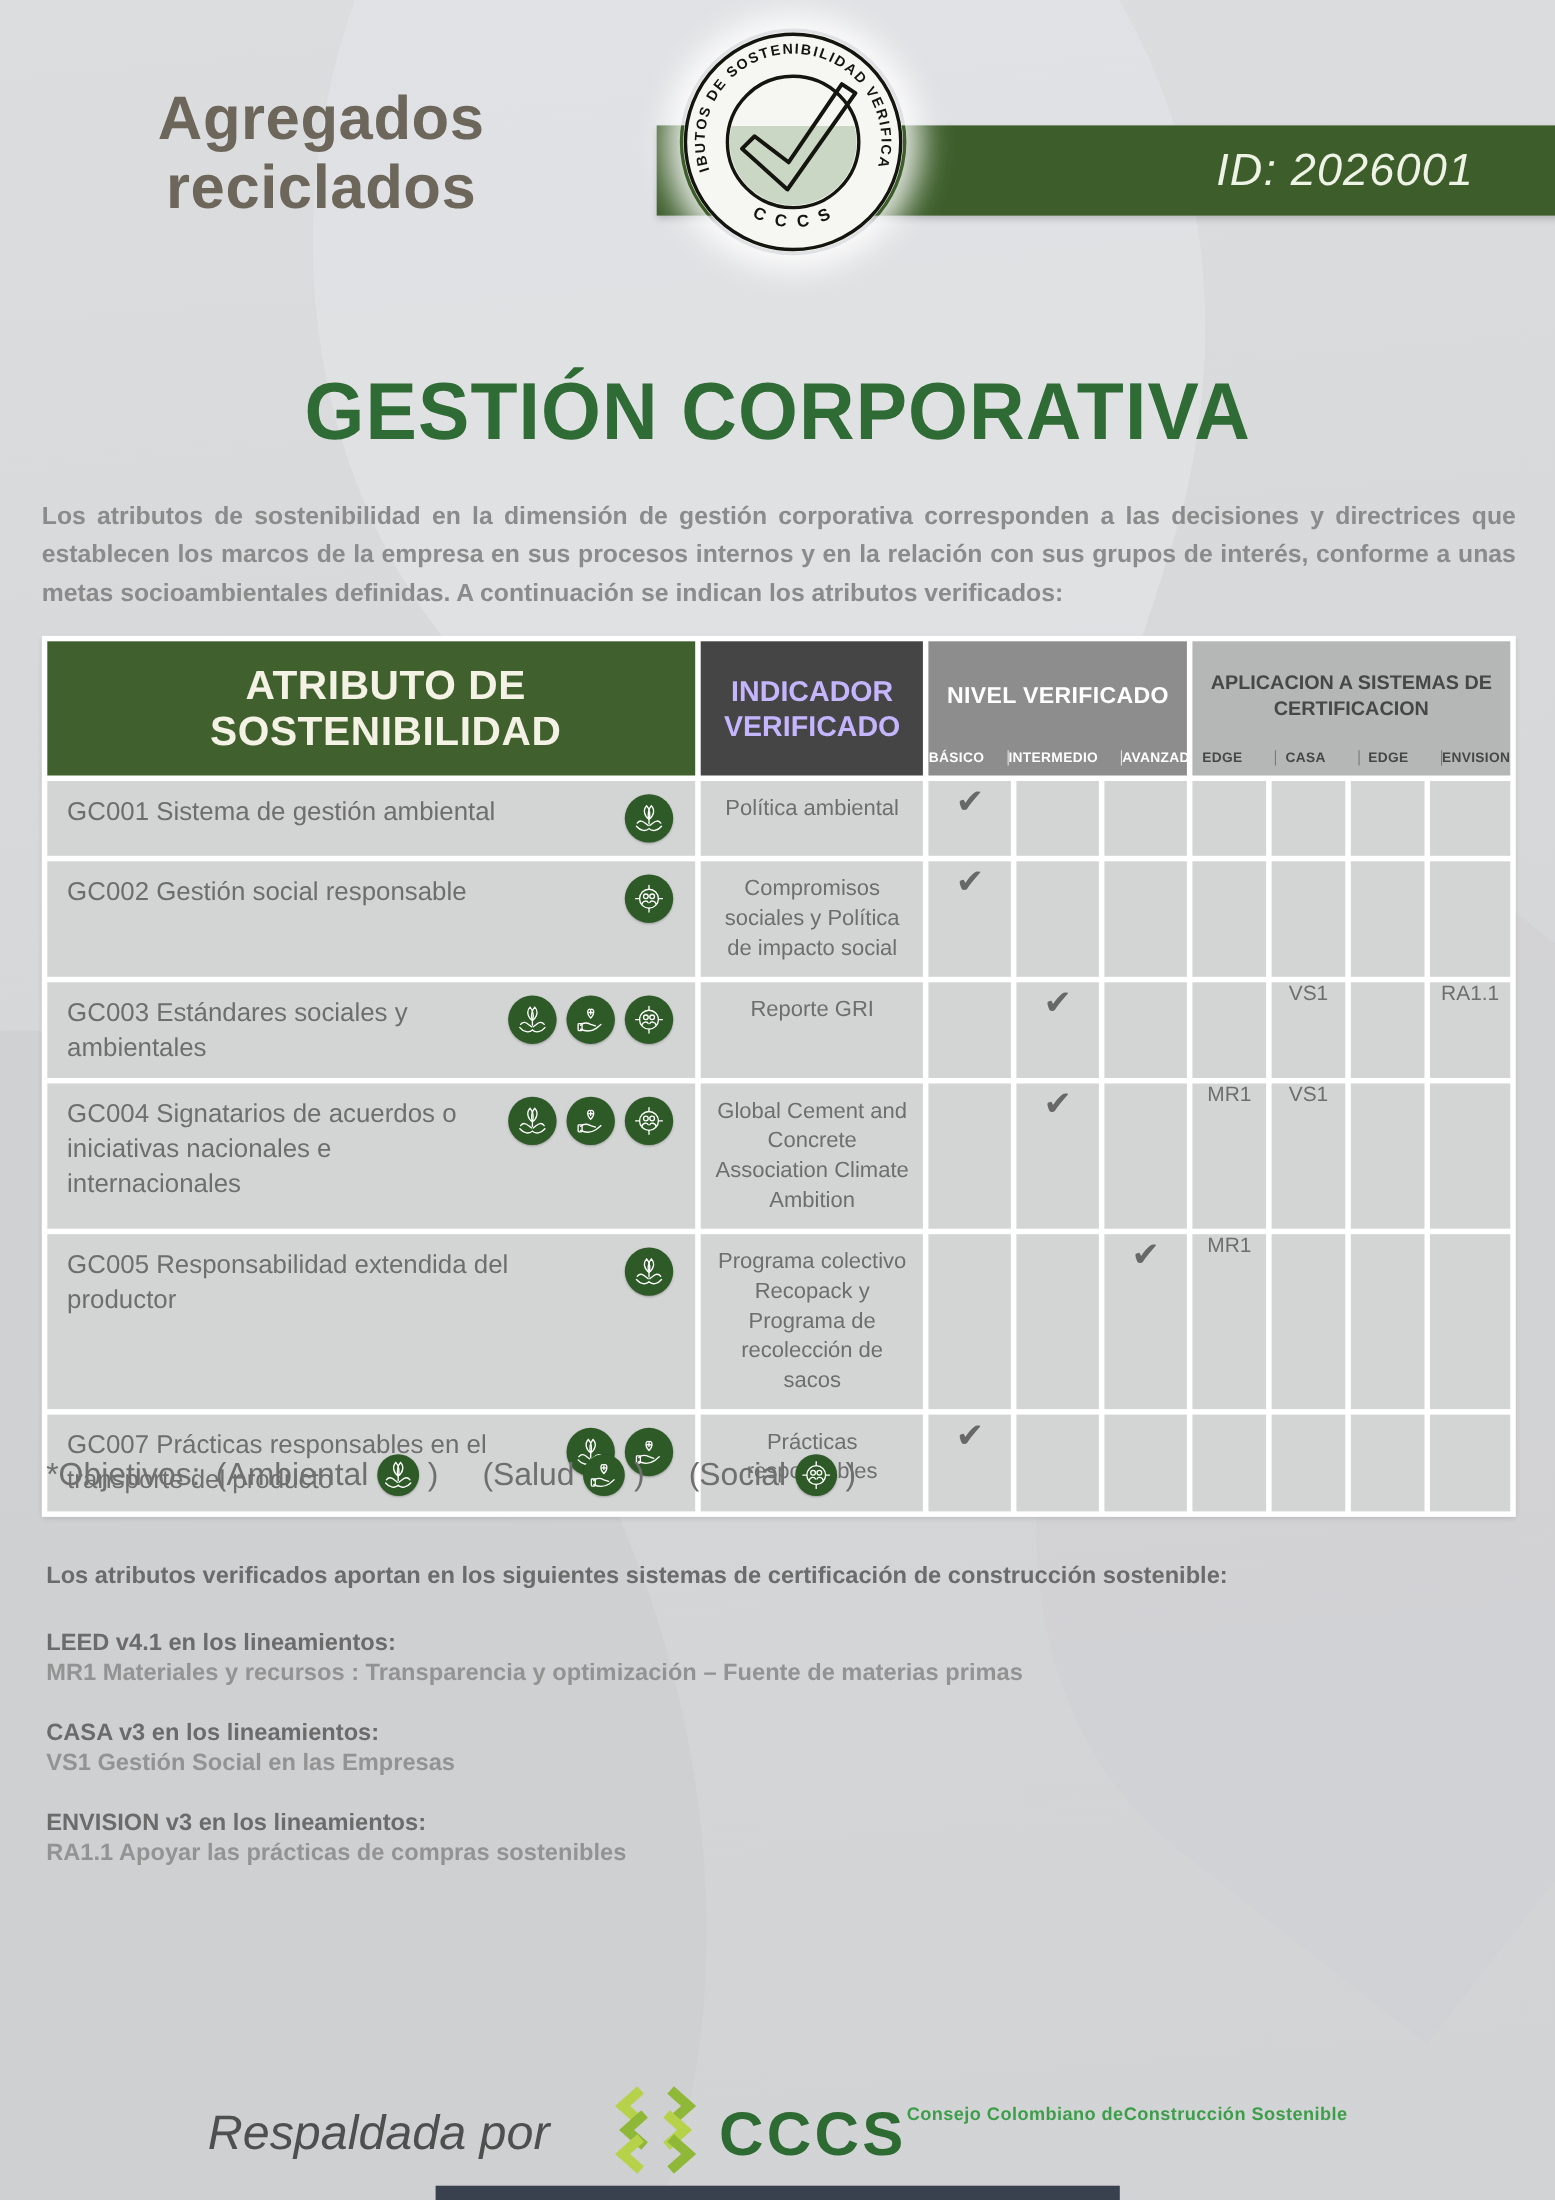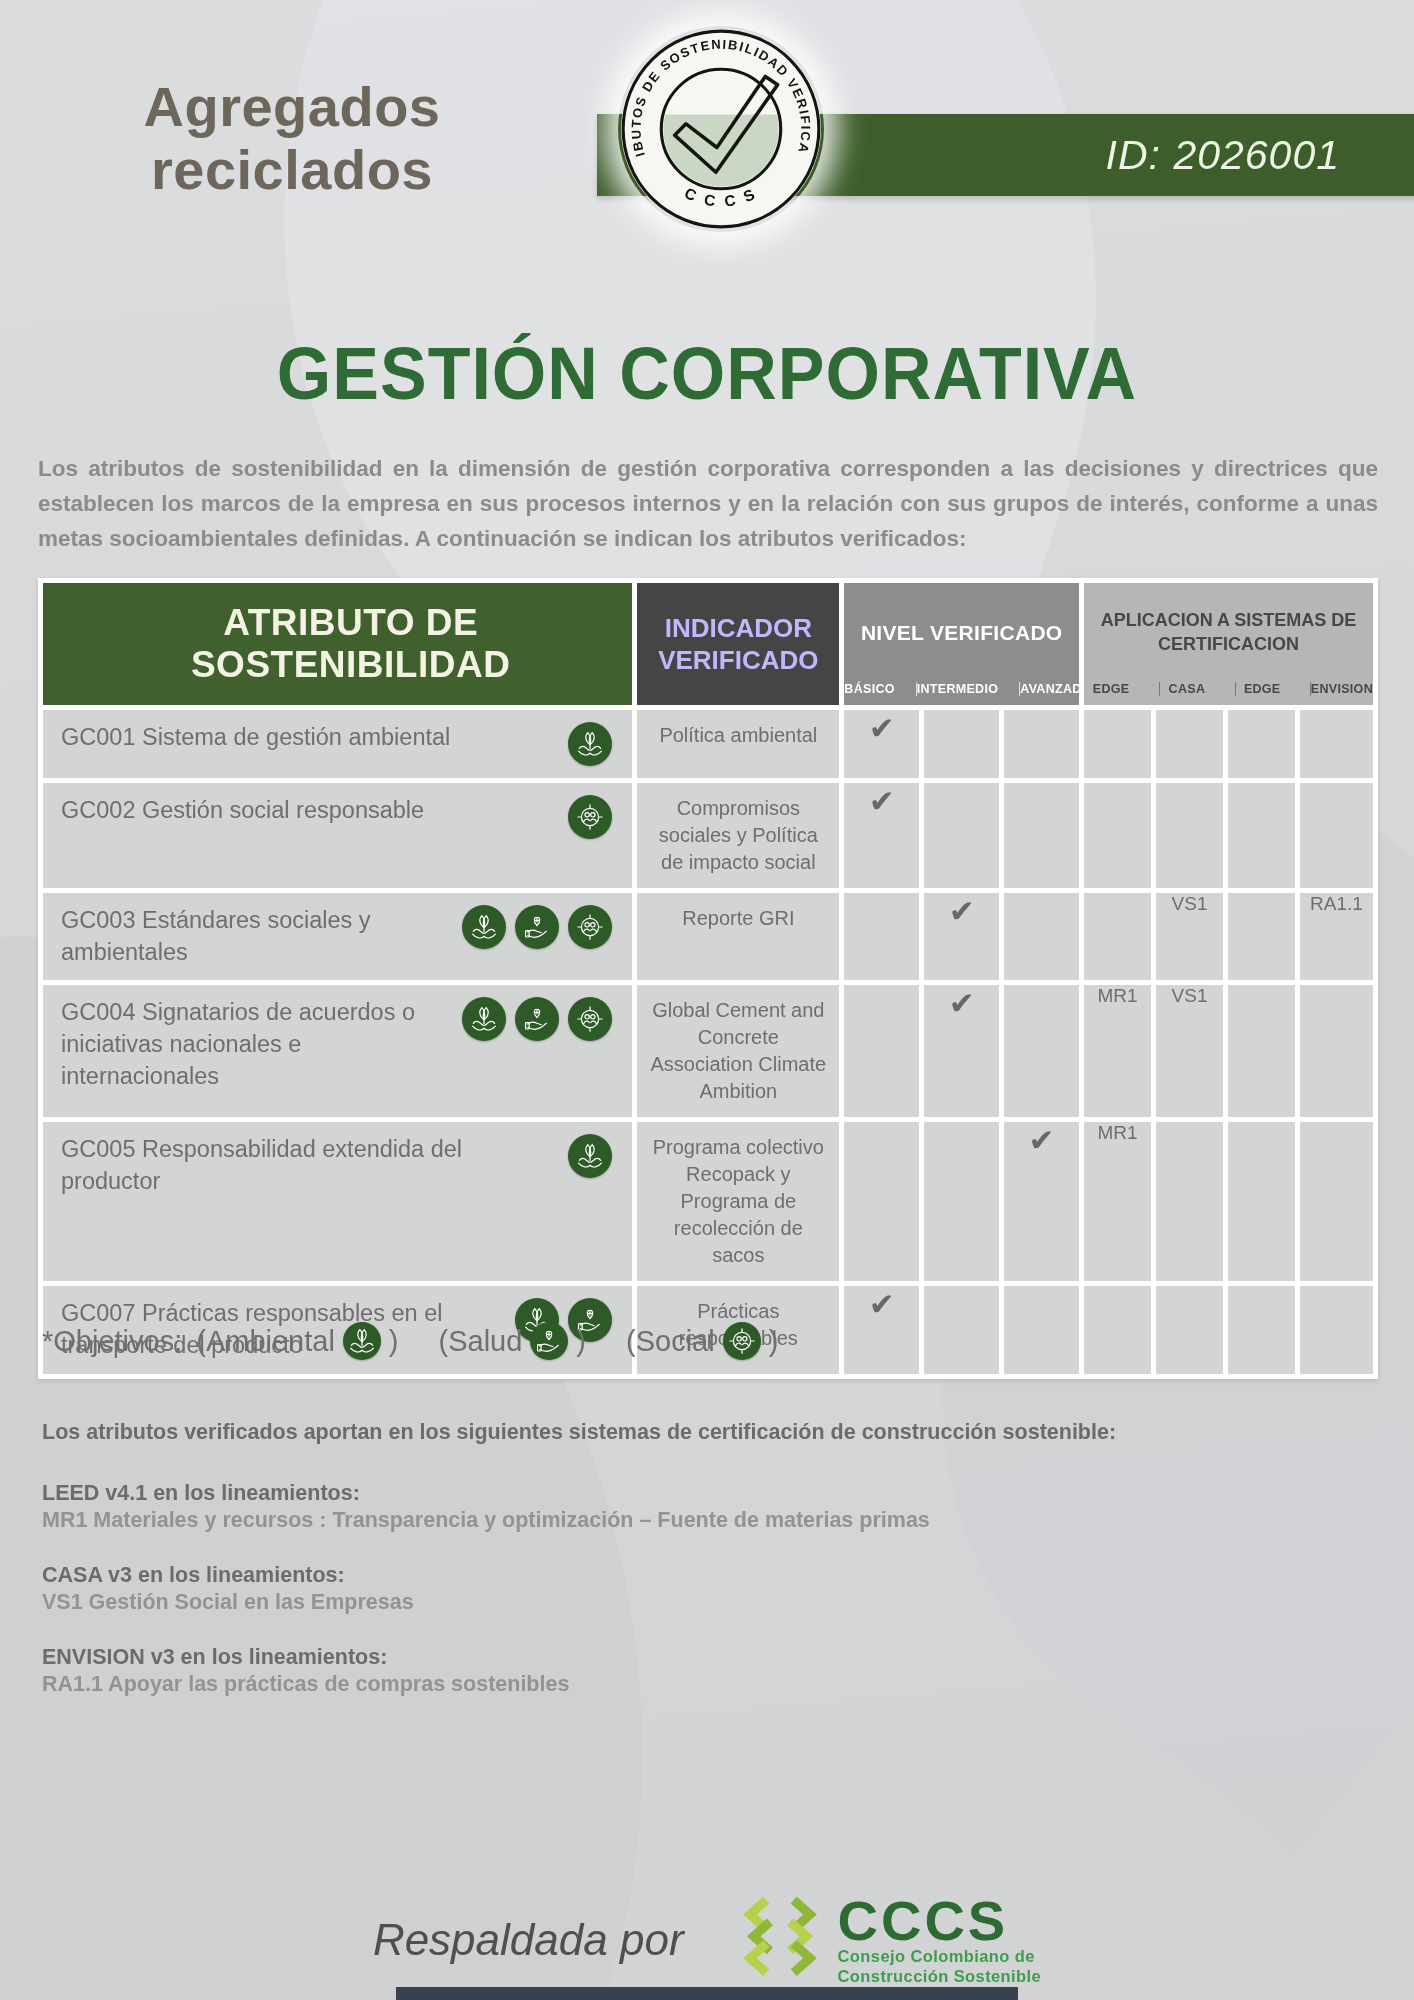--- a/index.html
+++ b/index.html
@@ -79,21 +79,21 @@
   .notes-intro { font-size:21.5px; font-weight:700; margin-bottom:36px; }
   .note-block { margin-bottom:30px; }
   .note-title { font-size:21.5px; font-weight:700; color:#6b6b6b; }
   .note-detail { font-size:21.5px; font-weight:700; color:#939393; margin-top:2px; }
 
   
   .footer { position:absolute; top:1892px; left:0; width:100%; display:flex;
             justify-content:center; align-items:center; gap:46px; }
   .backed-by { font-style:italic; font-size:44px; color:#4f4f4f; }
   .logo-wrap { display:flex; align-items:center; gap:8px; }
-  .logo-text-col { display:flex; flex-direction:column; }
+  .logo-text-col { display:flex; flex-direction:row; }
   .logo-cccs { font-size:56px; font-weight:800; color:#2e6b33; letter-spacing:3px; line-height:.95; }
   .logo-sub { font-size:16.5px; font-weight:700; color:#3d9e4a; line-height:1.2; letter-spacing:.4px; }
   .bottom-bar { position:absolute; bottom:0; left:50%; transform:translateX(-50%);
                 width:622px; height:13px; background:#3a414e; }
 </style>
 </head>
 <body>
 
 <div class="page">
 

